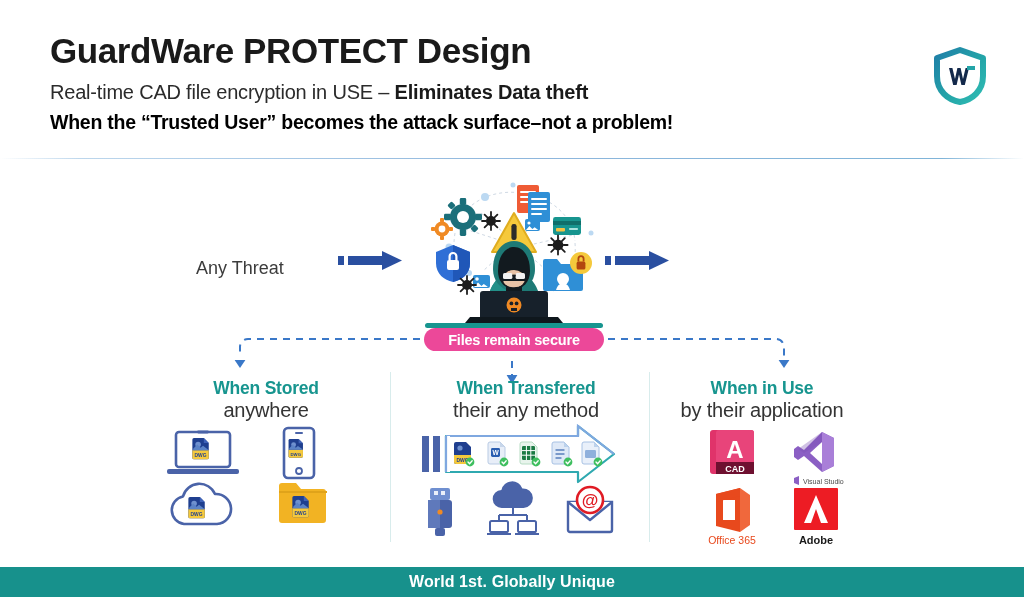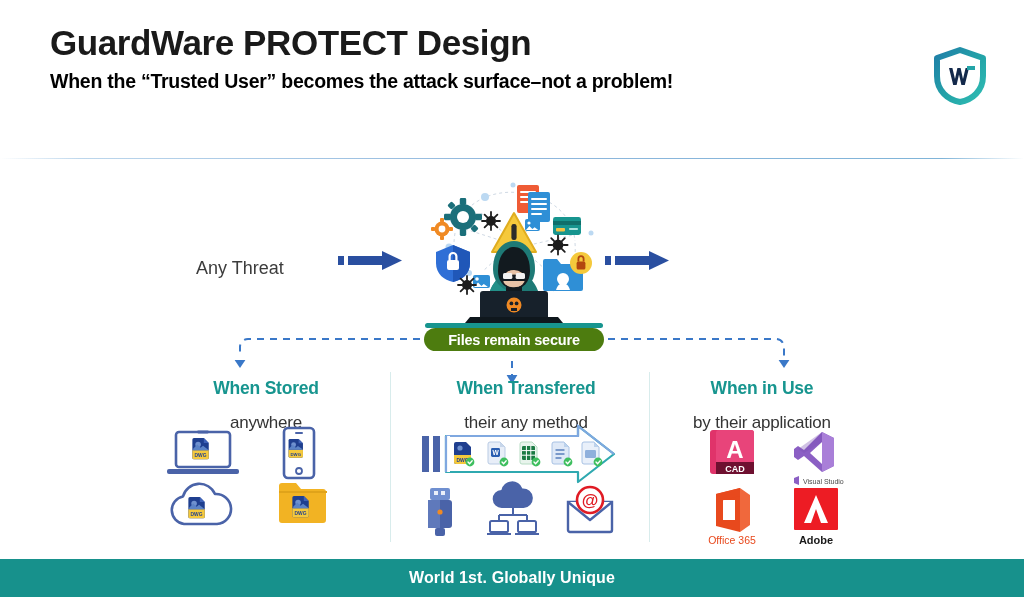--- a/index.html
+++ b/index.html
@@ -6,21 +6,21 @@
   html, body {
     width: 1024px; height: 597px;
     background: #ffffff;
     font-family: "Liberation Sans", sans-serif;
     overflow: hidden;
   }
   .slide { position: relative; width: 1024px; height: 597px; background: #fff; }
 
   
   .header { position: absolute; left: 0; top: 0; width: 1024px; height: 160px; }
-  .title-block { position: absolute; left: 50px; top: 24px; }
+  .title-block { position: absolute; left: 50px; top: 32px; }
   .slide-title {
     font-size: 35px; font-weight: bold; color: #1a1a1a;
     letter-spacing: -0.4px; line-height: 1.1;
   }
   .slide-sub1 {
     font-size: 20px; color: #2b2b2b; margin-top: 10px; letter-spacing: -0.2px;
   }
   .slide-sub1 b { font-weight: bold; color: #1a1a1a; }
   .slide-sub2 {
     font-size: 19.5px; font-weight: bold; color: #000000;
@@ -51,57 +51,58 @@
     font-size: 17px; color: #3c3c3c; line-height: 1.32;
   }
 
   
   .hero { position: absolute; left: 425px; top: 173px; width: 178px; height: 155px; }
 
   
   .badge {
     position: absolute; left: 424px; top: 328px;
     width: 180px; height: 23px; border-radius: 12px;
-    background: #4d7c0f; color: #fff;
+    background: #ec4899; color: #fff;
     font-size: 14.5px; font-weight: bold;
     display: flex; align-items: center; justify-content: center;
     letter-spacing: -0.2px; z-index: 3;
   }
   .connectors { position: absolute; left: 0; top: 320px; width: 1024px; height: 70px; }
 
   
   .cols { position: absolute; left: 12px; top: 378px; width: 1024px; height: 175px; }
   .col { position: absolute; top: 0; width: 236px; text-align: center; }
   .col-1 { left: 136px; }
   .col-2 { left: 396px; }
   .col-3 { left: 632px; }
   .col-head { font-size: 17.5px; font-weight: bold; color: #17958f; letter-spacing: -0.2px; }
-  .col-sub  { font-size: 17px; color: #343434; margin-top: 14px; letter-spacing: -0.2px; }
+  .col-sub  { font-size: 20px; color: #343434; margin-top: 0; letter-spacing: -0.2px; }
   .vdiv { position: absolute; top: -6px; width: 1px; height: 170px; background: #d8ecec; }
   .vdiv-1 { left: 378px; }
   .vdiv-2 { left: 637px; }
   .col-icons { position: absolute; top: 48px; left: 0; width: 236px; }
 
   
   .footer {
-    position: absolute; left: 0; bottom: 0; width: 1024px; height: 38px;
+    position: absolute; left: 0; bottom: 0; width: 1024px; height: 30px;
     background: #17918c; display: flex; align-items: center; justify-content: center;
   }
   .footer-text { color: #fff; font-size: 16px; font-weight: bold; letter-spacing: 0.1px; }
 
   svg { display: block; overflow: visible; }
 </style>
 </head>
 <body>
 
 <div class="slide">
 
   <div class="header">
     <div class="title-block">
       <div class="slide-title">GuardWare PROTECT Design</div>
+      <div class="slide-sub1"><span>Real-time CAD file encryption in USE – </span><b>Eliminates Data theft</b></div>
       <div class="slide-sub2">When the “Trusted User” becomes the attack surface–not a problem!</div>
     </div>
 
     <div class="logo">
       <span>
         <svg width="52" height="56" viewBox="0 0 52 56">
           <defs>
             <linearGradient id="shg" x1="0" y1="0" x2="1" y2="1">
               <stop offset="0%" stop-color="#1f7fa8"></stop>
               <stop offset="55%" stop-color="#24a4a8"></stop>

